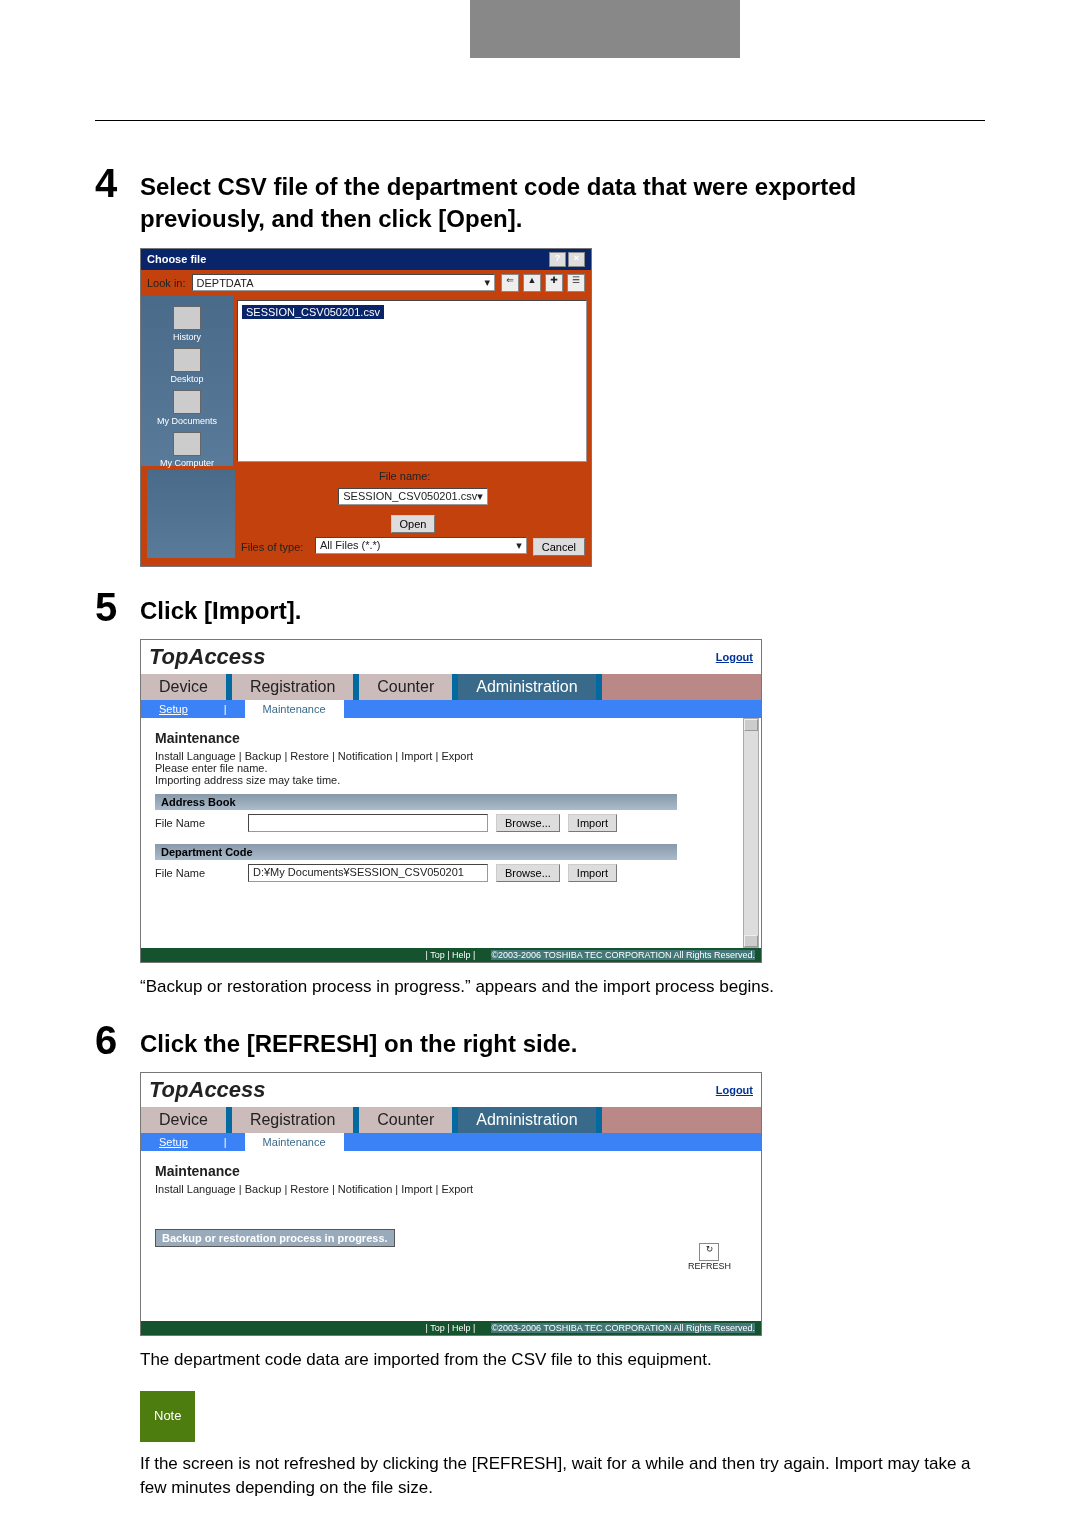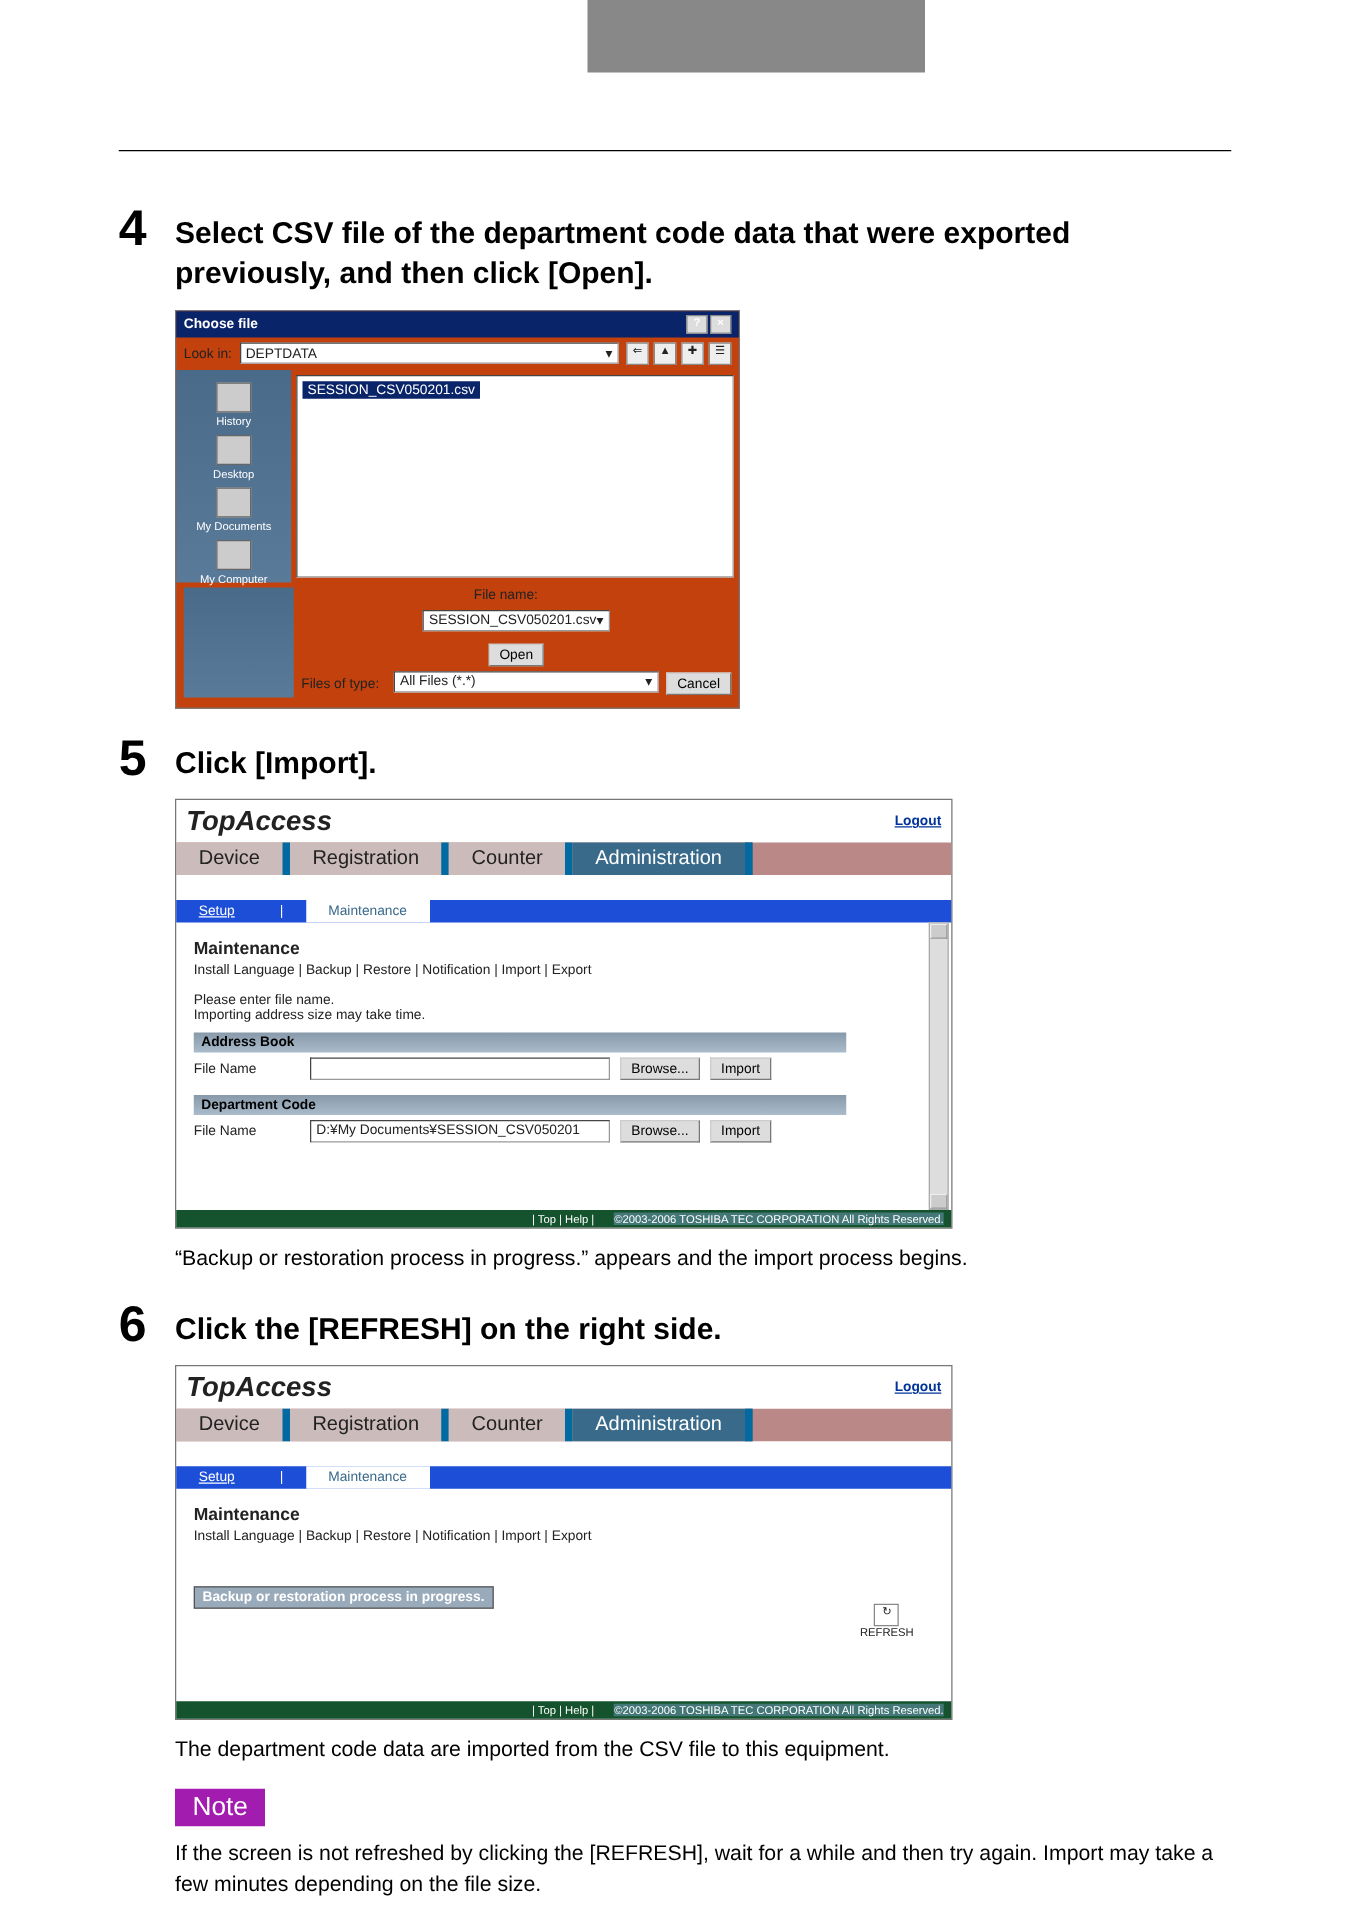--- a/index.html
+++ b/index.html
@@ -141,21 +141,21 @@
     font-style: italic;
     font-weight: bold;
     font-size: 22px;
     padding: 4px 8px;
     display:flex; justify-content:space-between; align-items:center;
   }
   .ta-logo .logout { font-size:11px; font-style:normal; font-weight:bold; text-decoration:underline; color:#003399; }
   .tabs { display:flex; background:#b88; padding:0; }
   .tab { padding:4px 18px; font-size:16px; background:#cbb; border-right:6px solid #0369a1; }
   .tab.active { background:#3a6a8a; color:#fff; }
-  .subtabs { display:flex; background:#1d4ed8; padding:0;margin-top:20px; }
+  .subtabs { display:flex; background:#3b82f6; padding:0; }
   .subtab { padding:3px 18px; font-size:11px; color:#fff; }
   .subtab.u { text-decoration:underline; }
   .subtab.active { background:#fff; color:#3a6a8a; }
   .ta-content { padding:10px 14px; font-size:11px; min-height:140px; position:relative; }
   .ta-content h3 { font-size:14px; margin:2px 0 4px 0; }
   .section-head {
     background: linear-gradient(#8899aa,#aabbcc);
     color:#000; font-weight:bold; padding:2px 6px; width:510px; margin-top:8px;
     font-size:11px;
   }
@@ -166,21 +166,21 @@
     background:#14532d; color:#fff; font-size:9px;
     display:flex; justify-content:flex-end; align-items:center; padding:2px 6px; gap:16px;
   }
   .scroll-rail { position:absolute; right:2px; top:0; bottom:0; width:14px; background:#ddd; border:1px solid #aaa; }
   .scroll-thumb-up { position:absolute; top:0; width:100%; height:12px; background:#ccc; border:1px outset #eee; box-sizing:border-box;}
   .scroll-thumb-dn { position:absolute; bottom:0; width:100%; height:12px; background:#ccc; border:1px outset #eee; box-sizing:border-box;}
   .refresh-box { position:absolute; right:30px; top:92px; font-size:9px; text-align:center; cursor:pointer;}
   .refresh-box .ricon { width:18px;height:16px;border:1px solid #888; margin:0 auto; }
   .status-msg { display:inline-block; border:1px solid #555; background:#9ab; color:#fff; padding:2px 6px; margin-top:34px; font-size:11px; font-weight:bold; }
   .note-badge {
-    display:inline-block; background:#a21caf; color:#fff; padding:0 14px; font-size:21px; margin:18px 0 10px 0;
+    display:inline-block; background:#4d7c0f; color:#fff; padding:16px 14px; font-size:13px; margin:18px 0 10px 0;
   }
   .footer {
     margin-top: 60px;
     border-top: 1px solid #000;
     padding-top: 10px;
     text-align: right;
     font-size: 17px;
   }
   .footer .pg { margin-left: 18px; }
 </style>
@@ -276,21 +276,21 @@
       <div class="subtab">|</div>
       <div class="subtab active">Maintenance</div>
     </div>
     <div class="ta-content" style="min-height:210px;">
       <div class="scroll-rail">
         <div class="scroll-thumb-up"></div>
         <div class="scroll-thumb-dn"></div>
       </div>
       <h3>Maintenance</h3>
       <div class="ta-links">Install Language | Backup | Restore | Notification | Import | Export</div>
-      <div style="margin-top:12px;">Please enter file name.</div>
+      <div style="">Please enter file name.</div>
       <div>Importing address size may take time.</div>
 
       <div class="section-head">Address Book</div>
       <div class="form-row">
         <span class="lab">File Name</span>
         <div class="text-input"></div>
         <button class="gbtn">Browse...</button>
         <button class="gbtn">Import</button>
       </div>
 

